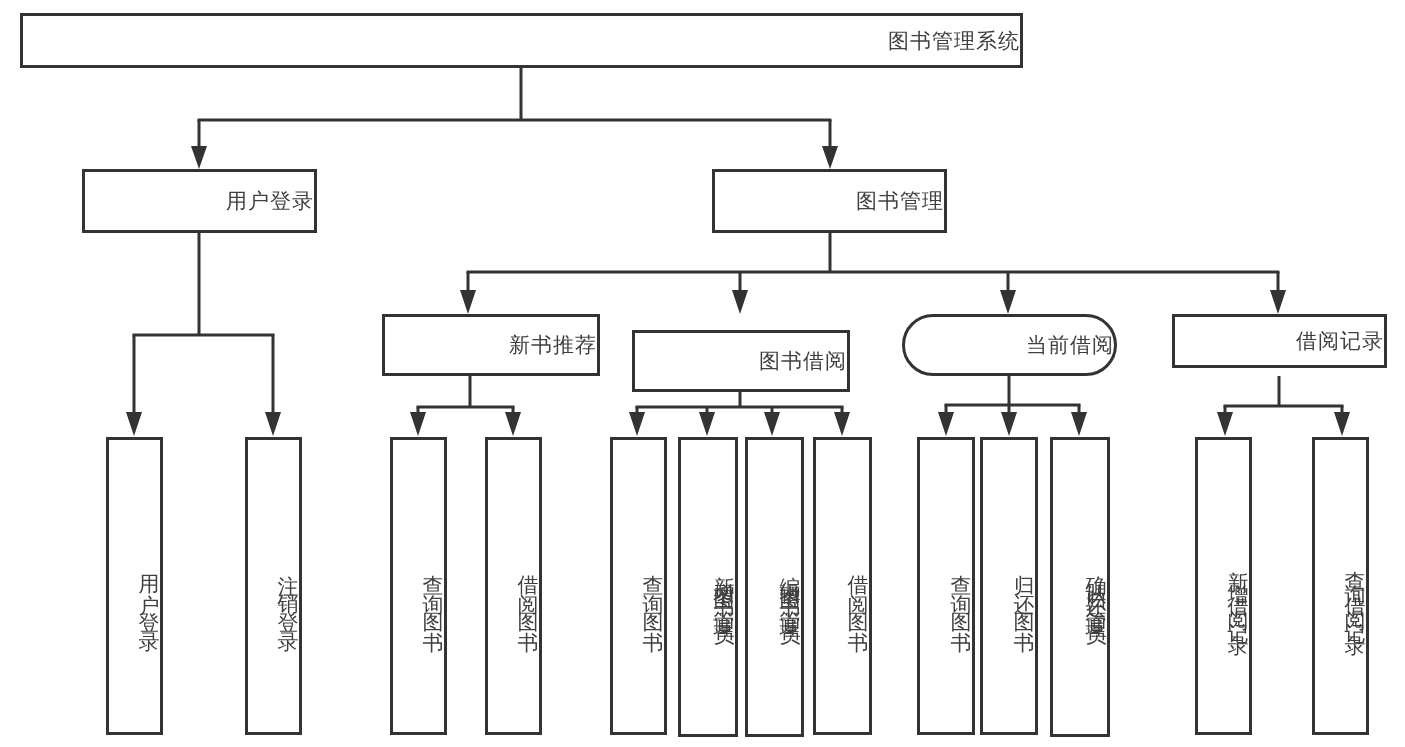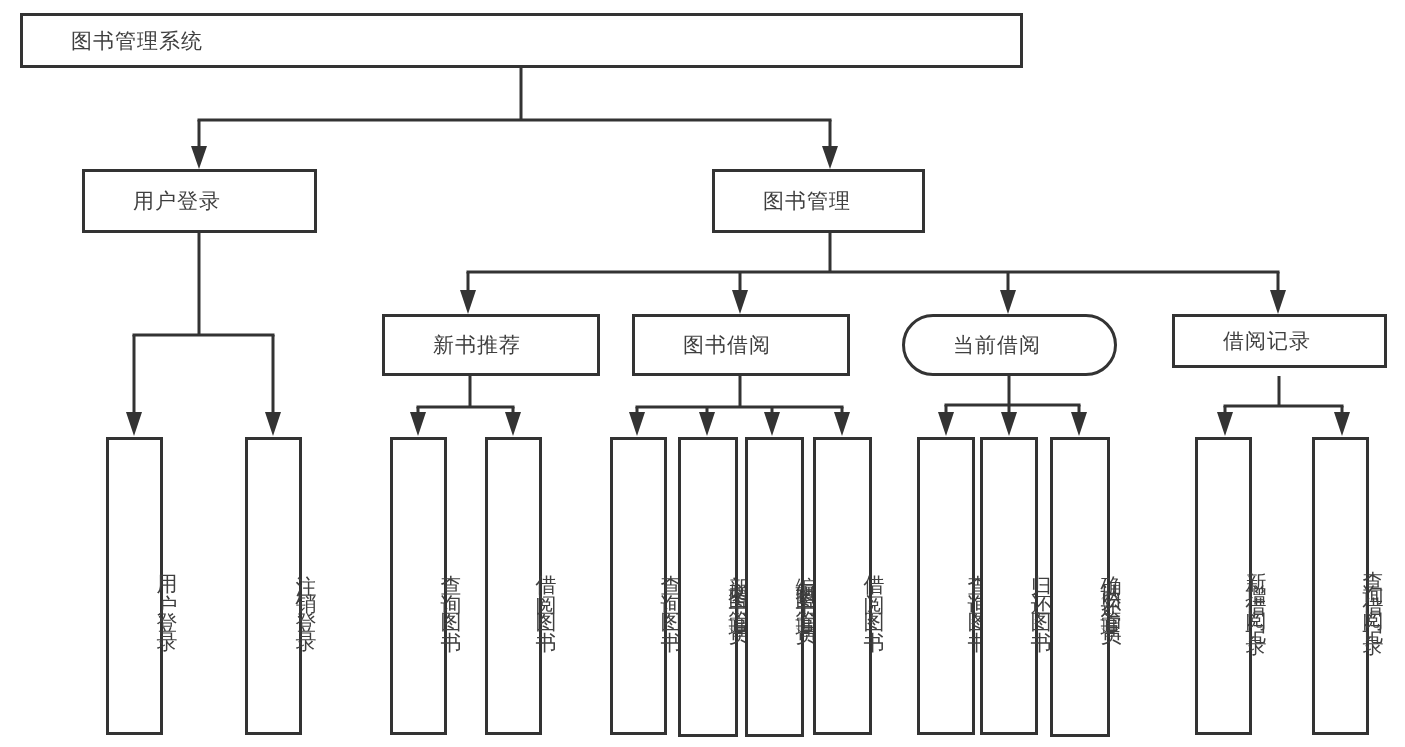--- a/index.html
+++ b/index.html
@@ -19,21 +19,21 @@
     z-index: 1;
     pointer-events: none;
   }
   .box {
     position: absolute;
     background: #ffffff;
     border: 3px solid #333333;
     box-sizing: border-box;
     display: flex;
     align-items: center;
-    justify-content: flex-start;
+    justify-content: flex-end;
     z-index: 2;
     padding-left: 48px;
   }
   .hlabel {
     font-size: 21px;
     letter-spacing: 1px;
     white-space: nowrap;
   }
   .leaf .vlabel {
     writing-mode: vertical-rl;
@@ -42,23 +42,23 @@
     line-height: 1;
     white-space: nowrap;
   }
   .sp4 .vlabel { letter-spacing: 19px; margin-top: 19px; }  
   .sp6 .vlabel { letter-spacing: 13px; margin-top: 13px; }  
   .sp9 .vlabel { letter-spacing: 7px;  margin-top: 7px;  }  
 
   
   .n-root           { left: 20px;   top: 13px;  width: 1003px; height: 55px; }
   .n-user-login     { left: 82px;   top: 169px; width: 235px;  height: 64px; }
-  .n-book-mgmt      { left: 712px;  top: 169px; width: 213px;  height: 64px; }
+  .n-book-mgmt      { left: 712px;  top: 169px; width: 235px;  height: 64px; }
   .n-new-books      { left: 382px;  top: 314px; width: 218px;  height: 62px; }
-  .n-book-borrow    { left: 632px;  top: 314px; width: 218px;  height: 62px; }
+  .n-book-borrow    { left: 632px;  top: 330px; width: 218px;  height: 62px; }
   .n-current-borrow { left: 902px;  top: 314px; width: 215px;  height: 62px; border-radius: 31px; }
   .n-borrow-records { left: 1172px; top: 314px; width: 215px;  height: 54px; }
 
   .lf-login   { left: 106px;  top: 437px; width: 57px; height: 298px; }
   .lf-logout  { left: 245px;  top: 437px; width: 57px; height: 298px; }
   .lf-nb1     { left: 390px;  top: 437px; width: 57px; height: 298px; }
   .lf-nb2     { left: 485px;  top: 437px; width: 57px; height: 298px; }
   .lf-bb1     { left: 610px;  top: 437px; width: 57px; height: 298px; }
   .lf-bb2     { left: 678px;  top: 437px; width: 60px; height: 300px; }
   .lf-bb3     { left: 745px;  top: 437px; width: 59px; height: 300px; }

